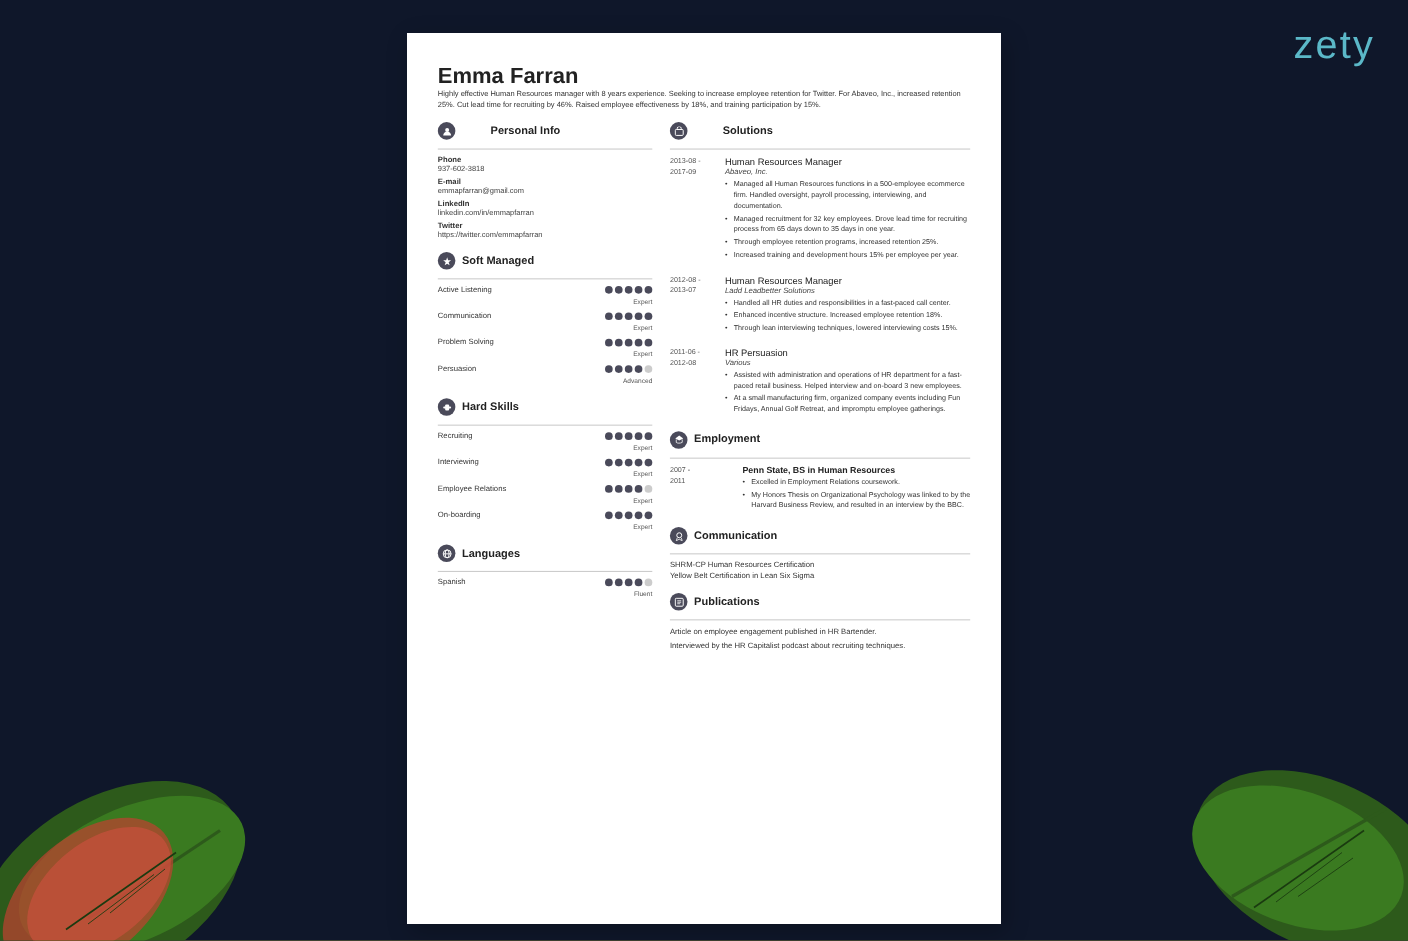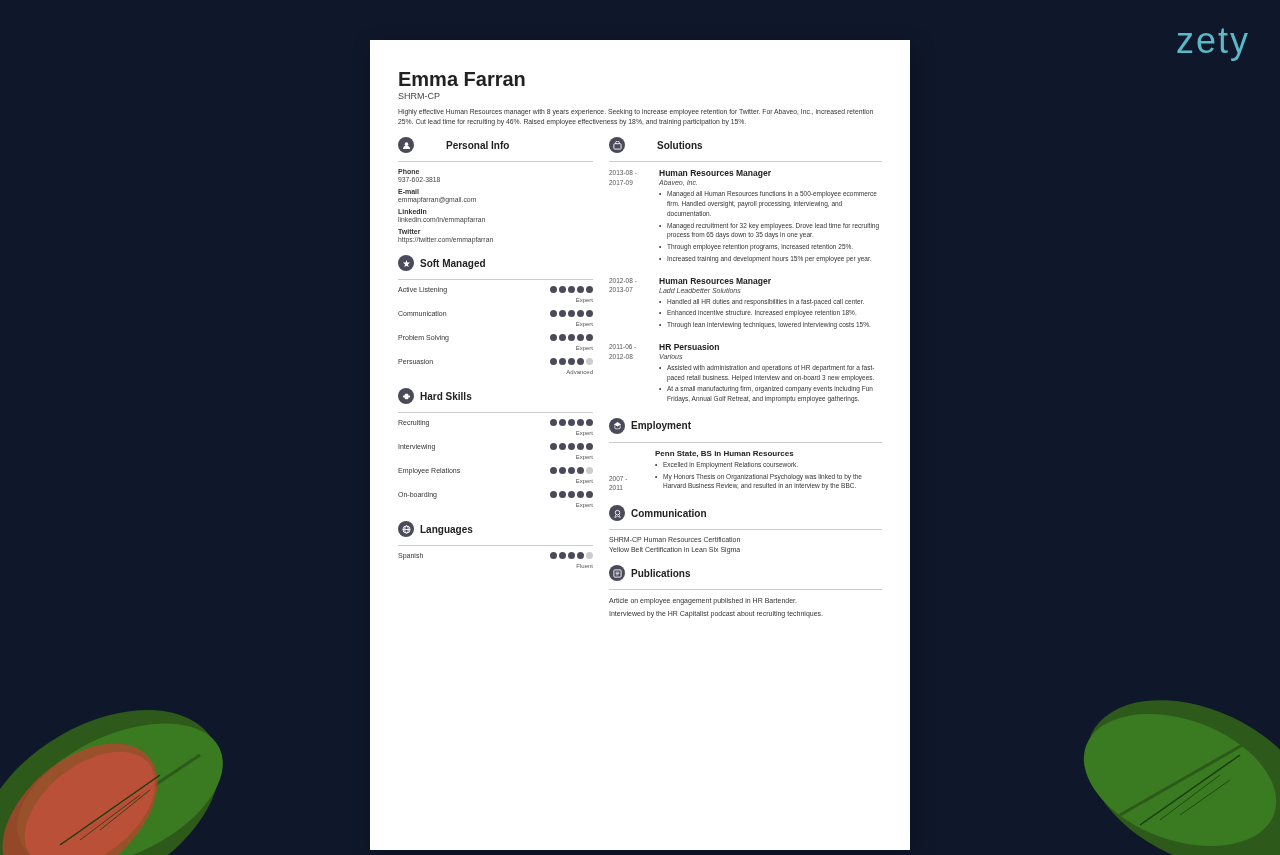--- a/index.html
+++ b/index.html
@@ -35,21 +35,20 @@
       position: absolute;
       top: 30px;
       left: 50%;
       transform: translateX(-50%);
       width: 540px;
       min-height: 810px;
       background: #fff;
       box-shadow: 4px 6px 20px rgba(0,0,0,0.25);
       padding: 28px 28px 28px 28px;
       font-size: 7.5px;
-      margin-top: 10px;
     }
 
     
     .resume-header {
       margin-bottom: 10px;
     }
     .resume-name {
       font-size: 20px;
       font-weight: 700;
       color: #222;
@@ -178,21 +177,21 @@
       color: #555;
       width: 42px;
       flex-shrink: 0;
       line-height: 1.5;
     }
     .exp-content {
       flex: 1;
     }
     .exp-job-title {
       font-size: 8.5px;
-      font-weight: 700;
+      font-weight: 400;
       color: #222;
       margin-bottom: 1px;
     }
     .exp-company {
       font-size: 7px;
       font-style: italic;
       color: #444;
       margin-bottom: 3px;
     }
     .exp-bullets {
@@ -208,23 +207,22 @@
       margin-bottom: 2px;
     }
     .exp-bullets li::before {
       content: "•";
       position: absolute;
       left: 0;
     }
 
     .edu-entry {
       display: flex;
-      gap: 4px;
+      gap: 24px;
       margin-bottom: 8px;
-      align-items: flex-end;
     }
     .edu-dates {
       font-size: 6.5px;
       color: #555;
       width: 42px;
       flex-shrink: 0;
       line-height: 1.5;
     }
     .edu-content {
       flex: 1;
@@ -286,21 +284,20 @@
 <body>
 
 <div class="bg">
 
   <div class="zety-logo">zety</div>
 
   <div class="resume">
 
     <div class="resume-header">
       <div class="resume-name">Emma Farran</div>
-      <div class="resume-title">SHRM-CP</div>
       <div class="resume-summary">Highly effective Human Resources manager with 8 years experience. Seeking to increase employee retention for Twitter. For Abaveo, Inc., increased retention 25%. Cut lead time for recruiting by 46%. Raised employee effectiveness by 18%, and training participation by 15%.</div>
     </div>
 
     <div class="resume-body">
 
       <div class="col-left">
 
         <div class="section-header">
           <div class="section-icon">
             <svg viewBox="0 0 10 10">

